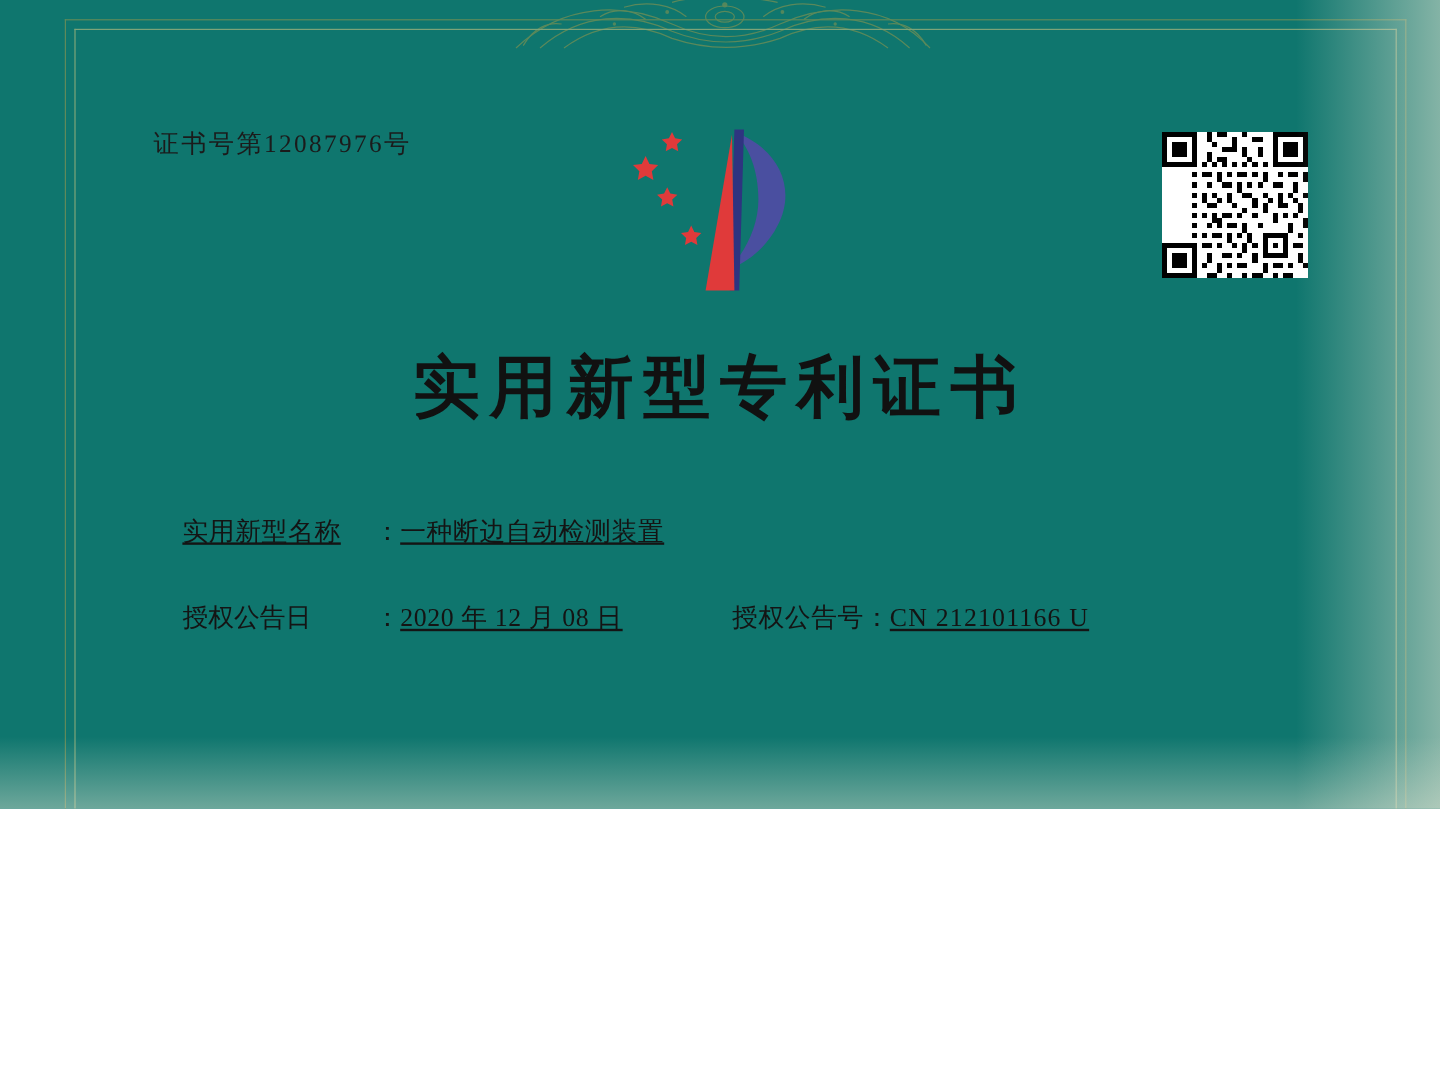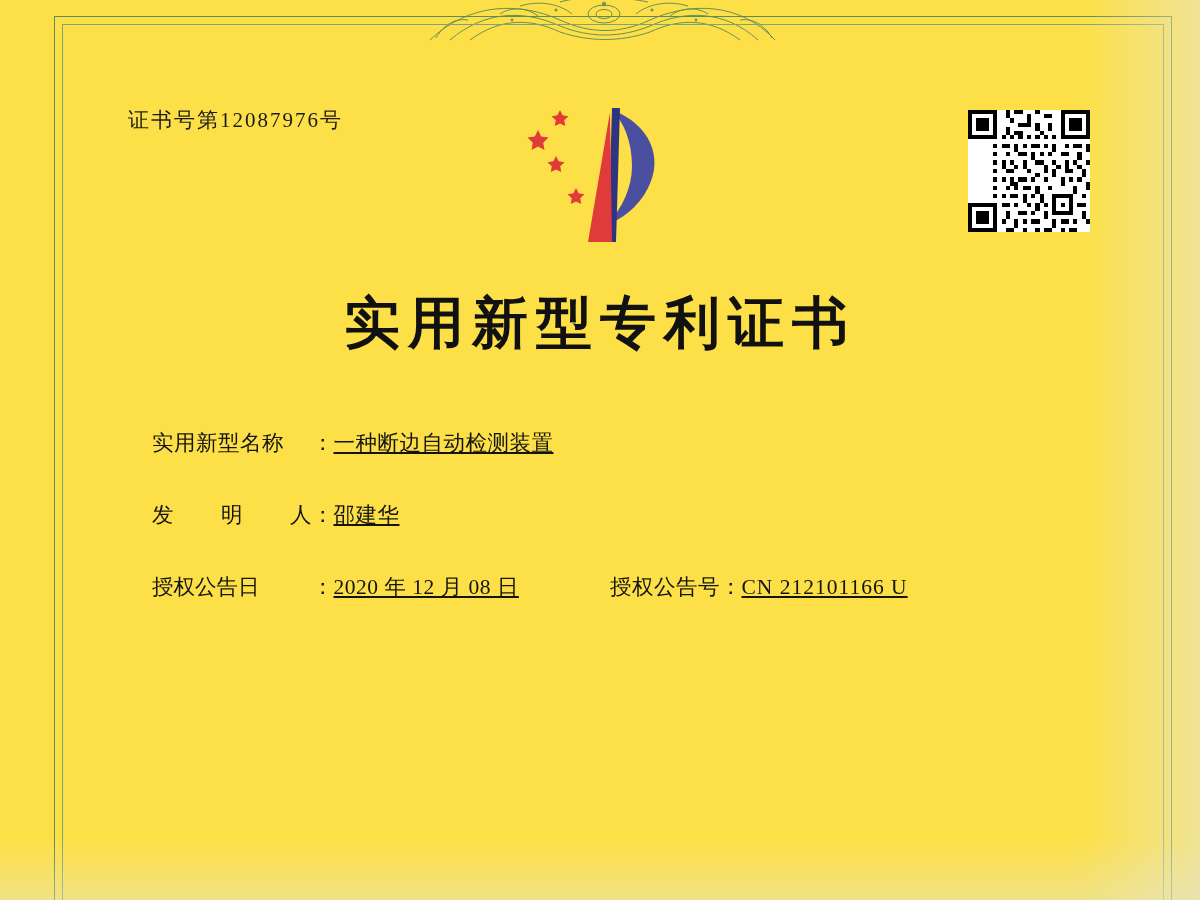--- a/index.html
+++ b/index.html
@@ -10,22 +10,22 @@
   body {
     width: 1200px;
     height: 900px;
     overflow: hidden;
     font-family: "Liberation Serif", serif;
   }
 
   .certificate {
     position: relative;
     width: 1200px;
-    height: 900px;
-    background: #fde047;
+    height: 674px;
+    background: #0f766e;
     overflow: hidden;
   }
 
   
   .paper-shade {
     position: absolute;
     top: 0; right: 0;
     width: 120px; height: 900px;
     background: linear-gradient(to right, rgba(250,250,238,0) 0%, rgba(228,230,212,0.55) 100%);
     pointer-events: none;
@@ -128,21 +128,21 @@
     display: inline-block;
     color: #141414;
     letter-spacing: 0.5px;
   }
   .field-value {
     display: inline-block;
     color: #141414;
     letter-spacing: 0.5px;
     text-decoration: underline;
   }
-  .label-w-name   { width: 160px; }
+  .label-w-name   { width: 160px; text-decoration: underline; }
   .label-w-wide   { width: 160px; letter-spacing: 0; }
   .spread-4 {
     display: inline-block;
     width: 160px;
     text-align: justify;
     text-align-last: justify;
   }
   .spread-5 {
     display: inline-block;
     width: 160px;
@@ -358,23 +358,20 @@
   </div>
 
   <div class="main-title">实用新型专利证书</div>
 
   <div class="fields">
 
     <div class="field-row">
       <span class="field-label label-w-name">实用新型名称</span><span class="colon">：</span><span class="field-value">一种断边自动检测装置</span>
     </div>
 
-    <div class="field-row">
-      <span class="field-label spread-4">发明人</span><span class="colon">：</span><span class="field-value">邵建华</span>
-    </div>
 
 
 
 
 
     <div class="field-row double">
       <span class="field-label label-w-wide">授权公告日</span><span class="colon">：</span><span class="field-value">2020 年 12 月 08 日</span>
       <span class="col2"><span class="field-label">授权公告号</span><span class="colon">：</span><span class="field-value value-latin">CN 212101166 U</span></span>
     </div>
 

